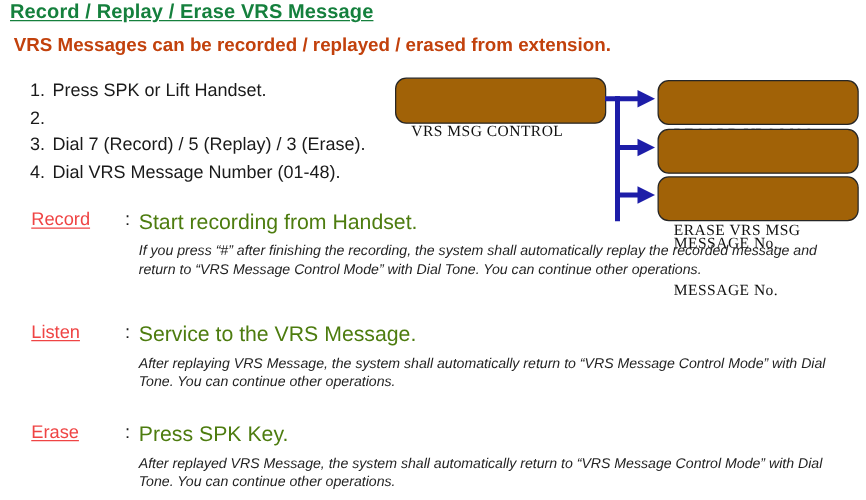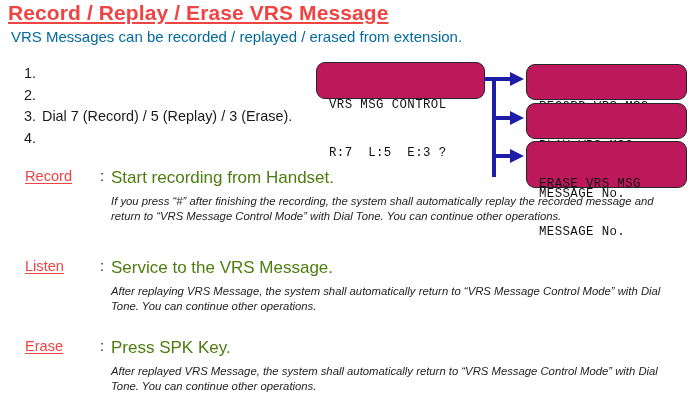--- a/index.html
+++ b/index.html
@@ -15,37 +15,38 @@
     font-family: "Liberation Sans", sans-serif;
     color: #1a1a1a;
     -webkit-font-smoothing: antialiased;
   }
 
   
   .page-title {
     position: absolute;
     left: 8px;
     top: 1px;
-    font-size: 21px;
+    font-size: 16px;
     font-weight: bold;
-    color: #ef4444;
+    color: #15803d;
     text-decoration: underline;
     text-underline-offset: 2px;
     letter-spacing: 0.1px;
     white-space: nowrap;
   }
 
   
   .intro {
     position: absolute;
     left: 11px;
     top: 28px;
     font-size: 15px;
-    color: #0369a1;
-    white-space: nowrap;
+    color: #c2410c;
+    white-space: nowrap;
+    font-weight: bold;
   }
 
   
   .steps {
     position: absolute;
     left: 16px;
     top: 63px;
     font-size: 14.4px;
     line-height: 21.5px;
     color: #1a1a1a;
@@ -57,25 +58,25 @@
   .step-num {
     width: 20px;
     flex: 0 0 20px;
     text-align: right;
     padding-right: 6px;
   }
 
   
   .lcd {
     position: absolute;
-    background: #be185d;
+    background: #a16207;
     border: 1.6px solid #262626;
     border-radius: 9px;
     box-sizing: border-box;
-    font-family: Liberation Mono, monospace;
+    font-family: Liberation Serif, serif;
     font-size: 12.4px;
     line-height: 16px;
     color: #111111;
     padding: 2px 0 0 12px;
     letter-spacing: 0.4px;
     white-space: pre;
   }
   .lcd-line { white-space: pre; }
 
   #lcd-control {
@@ -93,21 +94,21 @@
   #lcd-play {
     left: 526px;
     top: 103px;
     width: 161px;
     height: 36px;
   }
   #lcd-erase {
     left: 526px;
     top: 141px;
     width: 161px;
-    height: 47px;
+    height: 36px;
   }
 
   
   #branch-arrows {
     position: absolute;
     left: 484px;
     top: 58px;
     width: 46px;
     height: 122px;
   }
@@ -160,36 +161,37 @@
 </head>
 <body>
 
 <div class="page-title">Record / Replay / Erase VRS Message</div>
 
 <div class="intro">VRS Messages can be recorded / replayed / erased from extension.</div>
 
 <div class="steps">
   <div class="step">
     <span class="step-num">1.</span>
+    <span class="step-text">Press SPK or Lift Handset.</span>
   </div>
   <div class="step">
     <span class="step-num">2.</span>
   </div>
   <div class="step">
     <span class="step-num">3.</span>
     <span class="step-text">Dial 7 (Record) / 5 (Replay) / 3 (Erase).</span>
   </div>
   <div class="step">
     <span class="step-num">4.</span>
+    <span class="step-text">Dial VRS Message Number (01-48).</span>
   </div>
 </div>
 
 <div class="lcd" id="lcd-control">
   <div class="lcd-line">VRS MSG CONTROL</div>
-  <div class="lcd-line">R:7  L:5  E:3 ?</div>
 </div>
 
 <svg id="branch-arrows" viewBox="0 0 46 122" width="46" height="122" xmlns="http://www.w3.org/2000/svg">
 
   <rect x="0" y="19" width="12" height="4" fill="#1d1da8"></rect>
 
   <rect x="8" y="19" width="4" height="100" fill="#1d1da8"></rect>
 
   <rect x="8" y="19" width="20" height="4" fill="#1d1da8"></rect>
   <polygon points="26,14 40,21 26,28" fill="#1d1da8"></polygon>

